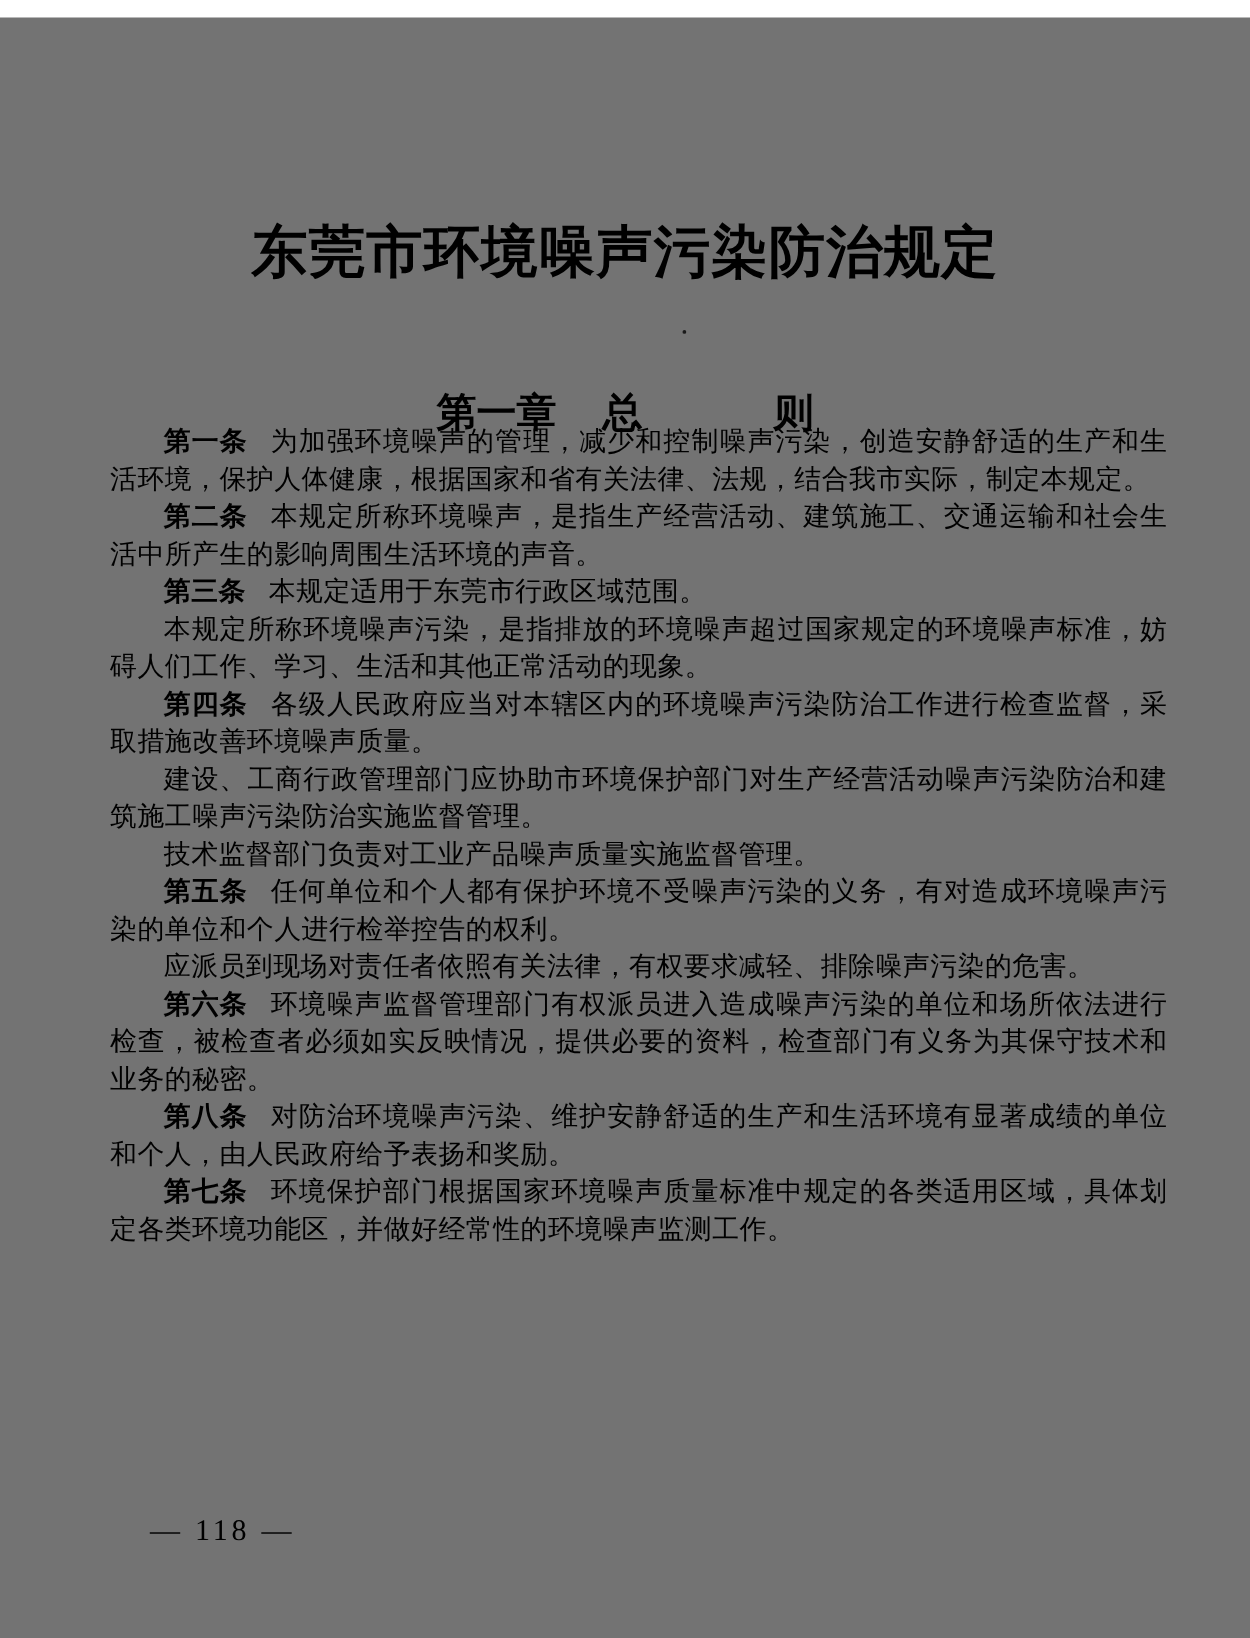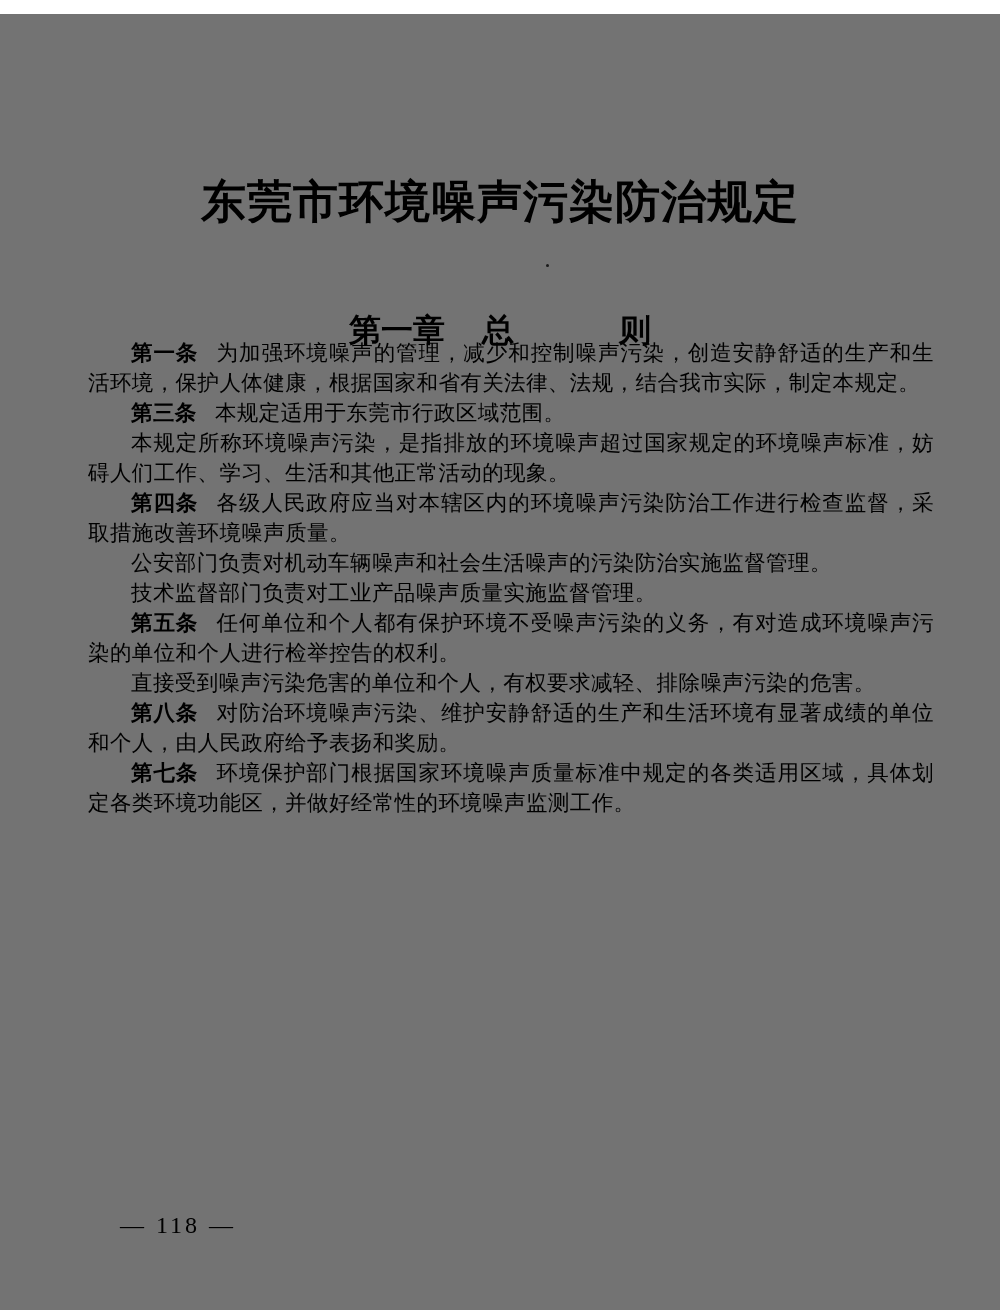--- a/index.html
+++ b/index.html
@@ -90,26 +90,28 @@
   <div class="ink-speck"></div>
 
   <h2 class="chapter-heading">
     <span class="chapter-number">第一章</span>
     <span class="chapter-name-1">总</span>
     <span class="chapter-name-2">则</span>
   </h2>
 
   <div class="doc-body" id="doc-body">
       <p><b class="article-marker">第一条</b><span>为加强环境噪声的管理，减少和控制噪声污染，创造安静舒适的生产和生活环境，保护人体健康，根据国家和省有关法律、法规，结合我市实际，制定本规定。</span></p>
+      <p><b class="article-marker">第二条</b><span>本规定所称环境噪声，是指生产经营活动、建筑施工、交通运输和社会生活中所产生的影响周围生活环境的声音。</span></p>
       <p><b class="article-marker">第三条</b><span>本规定适用于东莞市行政区域范围。</span></p>
       <p><span>本规定所称环境噪声污染，是指排放的环境噪声超过国家规定的环境噪声标准，妨碍人们工作、学习、生活和其他正常活动的现象。</span></p>
       <p><b class="article-marker">第四条</b><span>各级人民政府应当对本辖区内的环境噪声污染防治工作进行检查监督，采取措施改善环境噪声质量。</span></p>
-      <p><span>公安部门负责对机动车辆噪声和社会生活噪声的污染防治实施监督管理。</span></p>
+      <p><span>建设、工商行政管理部门应协助市环境保护部门对生产经营活动噪声污染防治和建筑施工噪声污染防治实施监督管理。</span></p>
       <p><span>技术监督部门负责对工业产品噪声质量实施监督管理。</span></p>
       <p><b class="article-marker">第五条</b><span>任何单位和个人都有保护环境不受噪声污染的义务，有对造成环境噪声污染的单位和个人进行检举控告的权利。</span></p>
-      <p><span>直接受到噪声污染危害的单位和个人，有权要求减轻、排除噪声污染的危害。</span></p>
+      <p><span>应派员到现场对责任者依照有关法律，有权要求减轻、排除噪声污染的危害。</span></p>
+      <p><b class="article-marker">第六条</b><span>环境噪声监督管理部门有权派员进入造成噪声污染的单位和场所依法进行检查，被检查者必须如实反映情况，提供必要的资料，检查部门有义务为其保守技术和业务的秘密。</span></p>
       <p><b class="article-marker">第八条</b><span>对防治环境噪声污染、维护安静舒适的生产和生活环境有显著成绩的单位和个人，由人民政府给予表扬和奖励。</span></p>
       <p><b class="article-marker">第七条</b><span>环境保护部门根据国家环境噪声质量标准中规定的各类适用区域，具体划定各类环境功能区，并做好经常性的环境噪声监测工作。</span></p>
     </div>
 
   <div class="page-footer">— 118 —</div>
 
 </div>
 
 </body></html>

